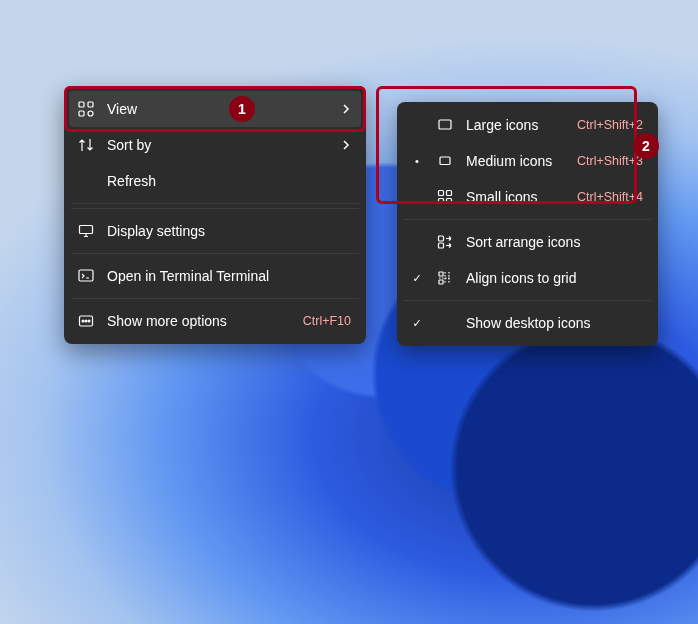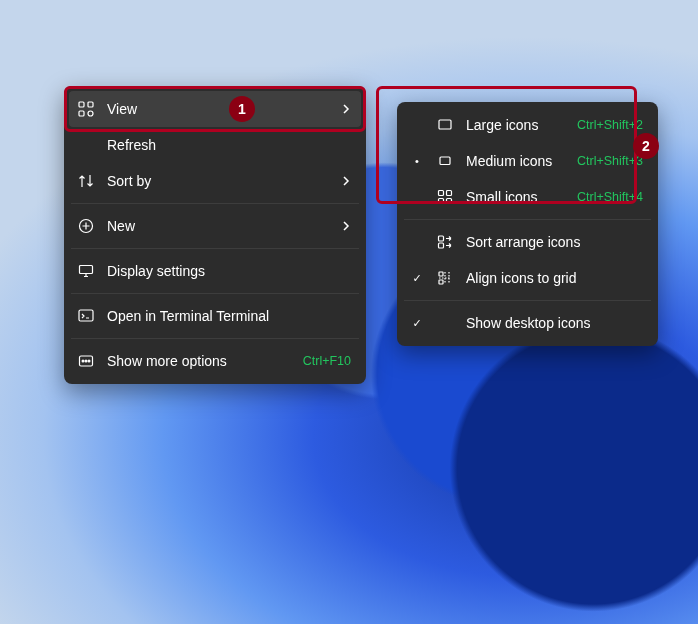--- a/index.html
+++ b/index.html
@@ -31,21 +31,21 @@
     border-radius: 4px;
     padding: 0 10px 0 8px;
     gap: 12px;
     cursor: default;
   }
   .item.hover { background: #3f3f3f; }
   .icon-slot { width: 18px; height: 18px; display: flex; align-items: center; justify-content: center; flex: 0 0 18px; }
   .icon-slot svg { width: 16px; height: 16px; stroke: #ffffff; fill: none; stroke-width: 1.2; }
   .check-slot { width: 14px; flex: 0 0 14px; display:flex; align-items:center; justify-content:center; font-size:11px; color:#fff; }
   .label { flex: 1 1 auto; white-space: nowrap; }
-  .shortcut { color: #22c55e; font-size: 12.5px; }
+  .shortcut { color: #fca5a5; font-size: 12.5px; }
   .chevron { width: 10px; flex: 0 0 10px; display:flex; align-items:center; justify-content:center; }
   .chevron svg { width: 8px; height: 10px; stroke:#fff; fill:none; stroke-width:1.5; }
   .sep { height: 1px; background: #3d3d3d; margin: 4px 2px; }
   .callout {
     position: absolute;
     border: 3px solid #b00020;
     border-radius: 6px;
     pointer-events: none;
   }
   .badge {
@@ -76,55 +76,41 @@
     </span>
     <span class="label">View</span>
     <span class="chevron">
       <svg viewBox="0 0 8 10">
           <path d="M2 1 L6 5 L2 9"></path>
         </svg>
     </span>
   </div>
 
   <div class="item">
-    <span class="icon-slot"></span>
-    <span class="label">Refresh</span>
-  </div>
-
-  <div class="item">
     <span class="icon-slot">
       <svg viewBox="0 0 16 16">
           <path d="M4 14 V3 M1.5 5.5 L4 3 L6.5 5.5"></path>
           <path d="M12 2 V13 M9.5 10.5 L12 13 L14.5 10.5"></path>
         </svg>
     </span>
     <span class="label">Sort by</span>
     <span class="chevron">
       <svg viewBox="0 0 8 10">
           <path d="M2 1 L6 5 L2 9"></path>
         </svg>
     </span>
   </div>
 
-  <div class="sep"></div>
-
-  <div class="item">
-    <span class="icon-slot">
-      <svg viewBox="0 0 16 16">
-          <circle cx="8" cy="8" r="6.5"></circle>
-          <path d="M8 4.5 V11.5 M4.5 8 H11.5"></path>
-        </svg>
-    </span>
-    <span class="label">New</span>
-    <span class="chevron">
-      <svg viewBox="0 0 8 10">
-          <path d="M2 1 L6 5 L2 9"></path>
-        </svg>
-    </span>
-  </div>
+  <div class="item">
+    <span class="icon-slot"></span>
+    <span class="label">Refresh</span>
+  </div>
+
+  <div class="sep"></div>
+
 
   <div class="sep"></div>
 
   <div class="item">
     <span class="icon-slot">
       <svg viewBox="0 0 16 16">
           <rect x="1.5" y="2.5" width="13" height="8" rx="1"></rect>
           <path d="M6 13.5 H10 M8 10.5 V13.5"></path>
         </svg>
     </span>

